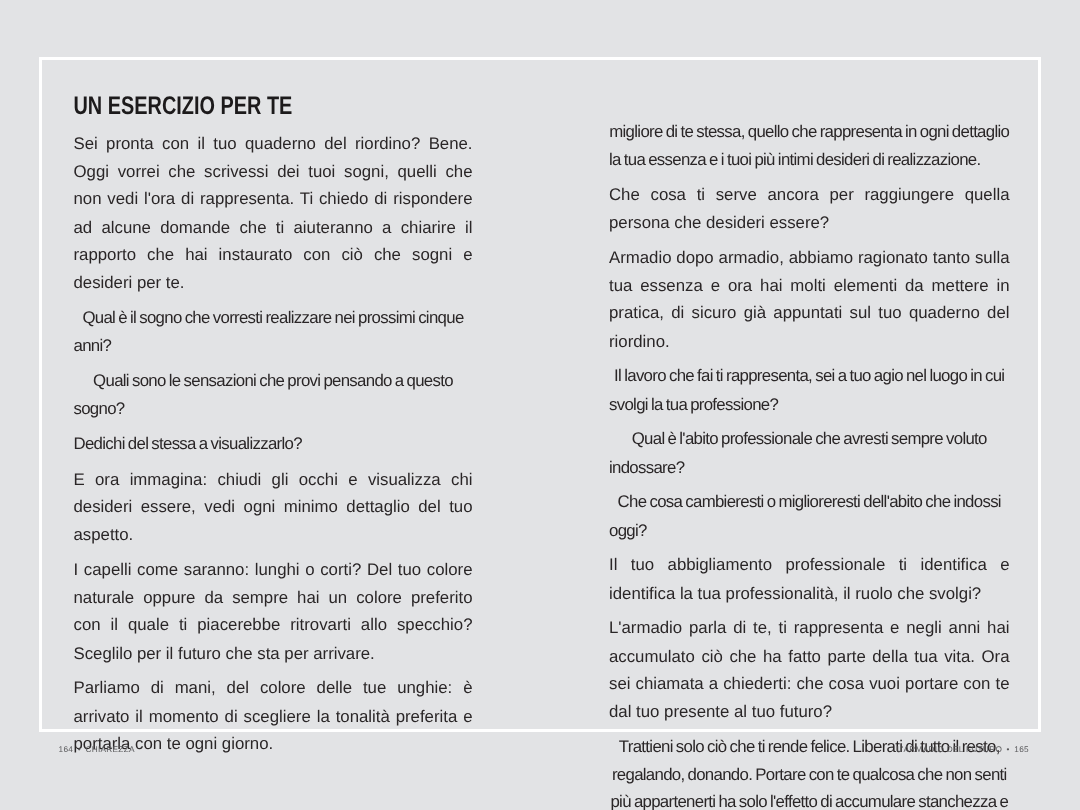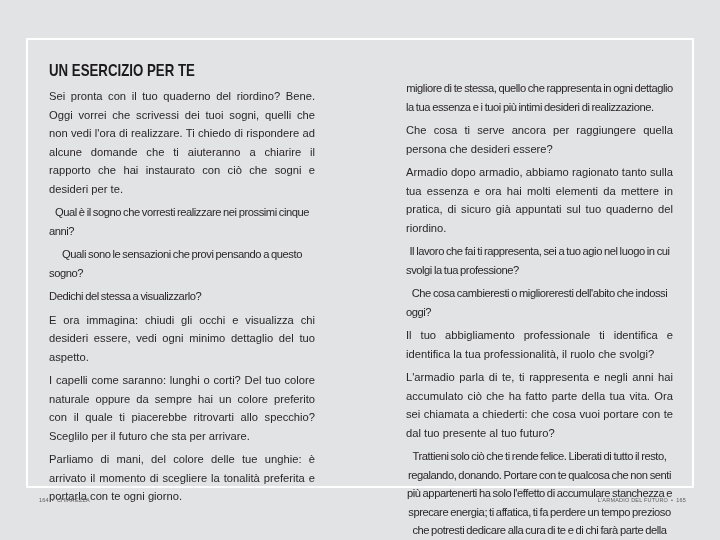--- a/index.html
+++ b/index.html
@@ -77,35 +77,36 @@
     .folio-right { right: 34px; }
     .folio .sep { margin: 0 3px; }
   </style>
 </head>
 <body>
 
 <div class="frame"></div>
 
 <div class="col col-left">
   <h2 class="heading">Un esercizio per te</h2>
-  <p class="para">Sei pronta con il tuo quaderno del riordino? Bene. Oggi vorrei che scrivessi dei tuoi sogni, quelli che non vedi l'ora di realizzare. Ti chiedo di rispondere ad alcune domande che ti aiuteranno a chiarire il rapporto che hai instaurato con ciò che sogni e desideri per te.</p>
+  <p class="para">Sei pronta con il tuo quaderno del riordino? Bene. Oggi vorrei che scrivessi dei tuoi sogni, quelli che non vedi l'ora di rappresenta. Ti chiedo di rispondere ad alcune domande che ti aiuteranno a chiarire il rapporto che hai instaurato con ciò che sogni e desideri per te.</p>
   <p class="para condensed">Qual è il sogno che vorresti realizzare nei prossimi cinque anni?</p>
   <p class="para condensed">Quali sono le sensazioni che provi pensando a questo sogno?</p>
   <p class="para condensed">Dedichi del stessa a visualizzarlo?</p>
   <p class="para">E ora immagina: chiudi gli occhi e visualizza chi desideri essere, vedi ogni minimo dettaglio del tuo aspetto.</p>
   <p class="para">I capelli come saranno: lunghi o corti? Del tuo colore naturale oppure da sempre hai un colore preferito con il quale ti piacerebbe ritrovarti allo specchio? Sceglilo per il futuro che sta per arrivare.</p>
   <p class="para">Parliamo di mani, del colore delle tue unghie: è arrivato il momento di scegliere la tonalità preferita e portarla con te ogni giorno.</p>
 
 </div>
 
 <div class="col col-right">
   <p class="para condensed">migliore di te stessa, quello che rappresenta in ogni dettaglio la tua essenza e i tuoi più intimi desideri di realizzazione.</p>
   <p class="para">Che cosa ti serve ancora per raggiungere quella persona che desideri essere?</p>
   <p class="para">Armadio dopo armadio, abbiamo ragionato tanto sulla tua essenza e ora hai molti elementi da mettere in pratica, di sicuro già appuntati sul tuo quaderno del riordino.</p>
   <p class="para condensed">Il lavoro che fai ti rappresenta, sei a tuo agio nel luogo in cui svolgi la tua professione?</p>
+  <p class="para condensed">Qual è l'abito professionale che avresti sempre voluto indossare?</p>
   <p class="para condensed">Che cosa cambieresti o miglioreresti dell'abito che indossi oggi?</p>
   <p class="para">Il tuo abbigliamento professionale ti identifica e identifica la tua professionalità, il ruolo che svolgi?</p>
   <p class="para">L'armadio parla di te, ti rappresenta e negli anni hai accumulato ciò che ha fatto parte della tua vita. Ora sei chiamata a chiederti: che cosa vuoi portare con te dal tuo presente al tuo futuro?</p>
   <p class="para condensed">Trattieni solo ciò che ti rende felice. Liberati di tutto il resto, regalando, donando. Portare con te qualcosa che non senti più appartenerti ha solo l'effetto di accumulare stanchezza e sprecare energia; ti affatica, ti fa perdere un tempo prezioso che potresti dedicare alla cura di te e di chi farà parte della tua storia futura. Una storia meravigliosa che inizia ora.</p>
 </div>
 
 <div class="folio folio-left">
   <span>164</span><span class="sep">•</span><span>Chiarezza</span>
 </div>
 

